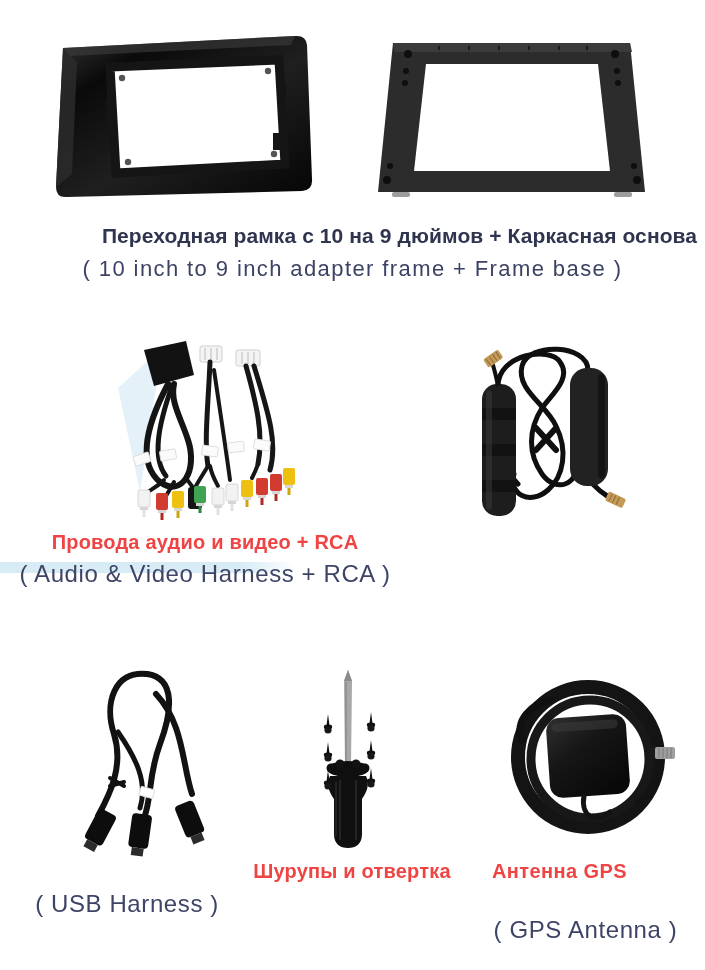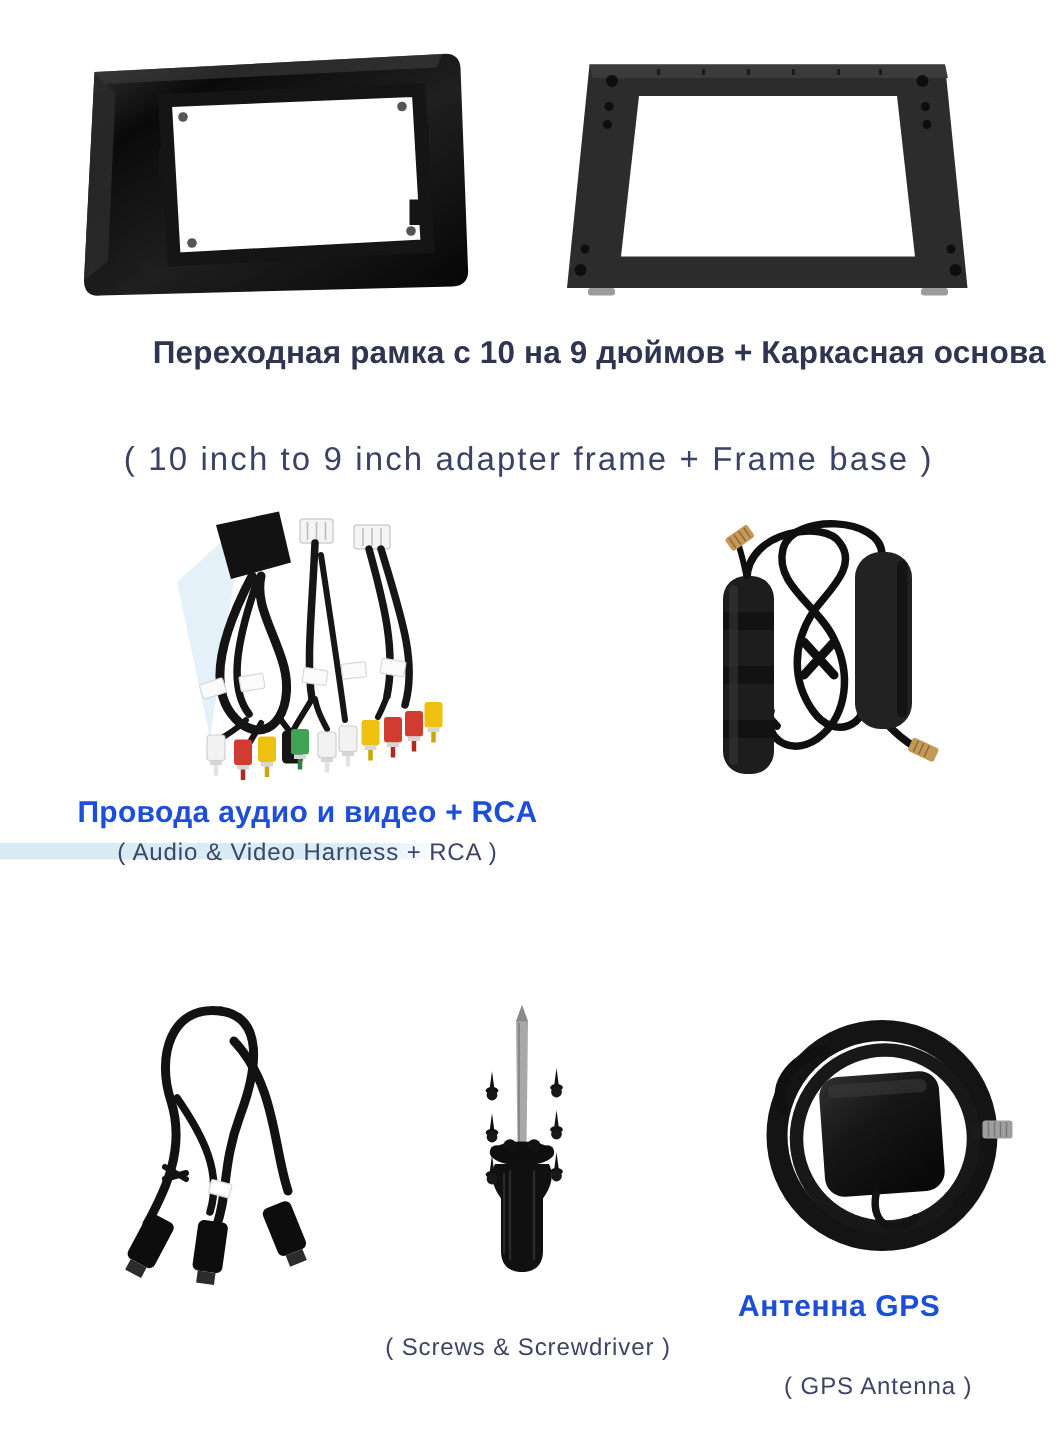--- a/index.html
+++ b/index.html
@@ -2,34 +2,34 @@
 <html><head>
 <meta charset="utf-8">
 <style>
   html,body{margin:0;padding:0;background:#ffffff;}
   #canvas{
     position:relative;width:705px;height:970px;background:#ffffff;overflow:hidden;
     font-family:"Liberation Sans",sans-serif;
   }
   .abs{position:absolute;}
   .caption-ru{
-    font-weight:700;font-size:20px;color:#1d4ed8;text-align:center;
+    font-weight:700;font-size:20px;color:#ef4444;text-align:center;
     letter-spacing:0.2px;white-space:nowrap;
   }
   .caption-en{
-    font-weight:400;font-size:16px;color:#3e4466;text-align:center;
+    font-weight:400;font-size:24px;color:#3e4466;text-align:center;
     letter-spacing:0.6px;white-space:nowrap;
   }
   .title-ru{
     font-weight:700;font-size:21px;color:#2f344f;text-align:center;width:100%;
     letter-spacing:0.1px;white-space:nowrap;padding-left:47px;
   }
   .title-en{
     font-weight:400;font-size:22px;color:#3c4263;text-align:center;width:100%;
-    letter-spacing:1.4px;white-space:nowrap;margin-top:37px;
+    letter-spacing:1.4px;white-space:nowrap;
   }
   .stripe{
     background:linear-gradient(90deg,#d8ecf6 0%,#d8ecf6 82%,rgba(216,236,246,0) 100%);
   }
   svg{display:block;}
 </style>
 </head>
 <body>
 
 <div id="canvas">
@@ -313,17 +313,18 @@
           <stop offset="0.45" stop-color="#161616"></stop>
           <stop offset="1" stop-color="#090909"></stop>
         </linearGradient>
       </defs>
       <rect x="60" y="56" width="80" height="80" rx="13" fill="url(#gp)"></rect>
       <rect x="66" y="61" width="66" height="9" rx="4.5" fill="#3c3c3c" opacity="0.55"></rect>
     </g>
     <path d="M96,136 C 92,158 110,164 122,152" stroke="#131313" stroke-width="5" fill="none" stroke-linecap="round"></path>
   </svg>
 
-  <div class="abs caption-en" style="left:228px;width:248px;top:890px;">( Screws &amp; Screwdriver )</div>
+  <div class="abs caption-en" style="left:12px;width:230px;top:890px;">( USB Harness )</div>
+  <div class="abs caption-ru" style="left:228px;width:248px;top:860px;">Шурупы и отвертка</div>
   <div class="abs caption-ru" style="left:452px;width:215px;top:860px;letter-spacing:0.4px;">Антенна GPS</div>
   <div class="abs caption-en" style="left:478px;width:215px;top:890px;margin-top:26px;">( GPS Antenna )</div>
 
 </div>
 
 </body></html>

